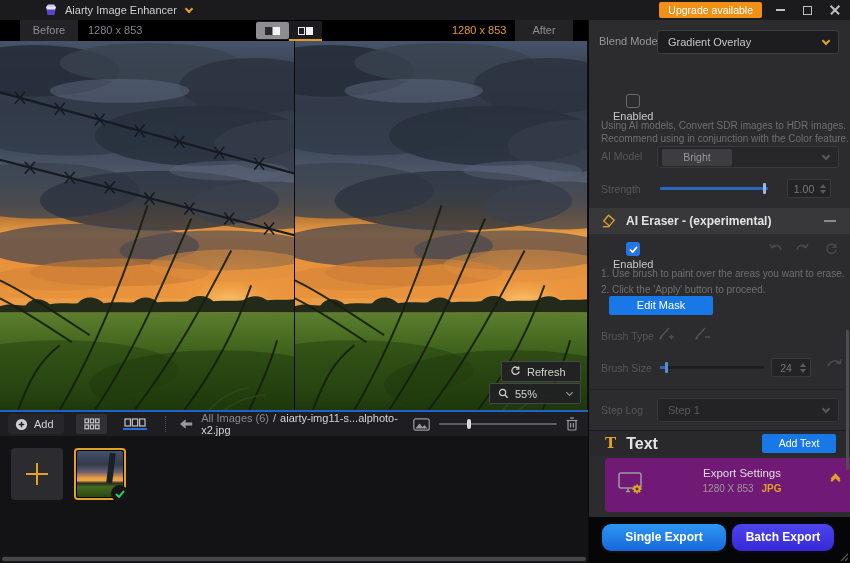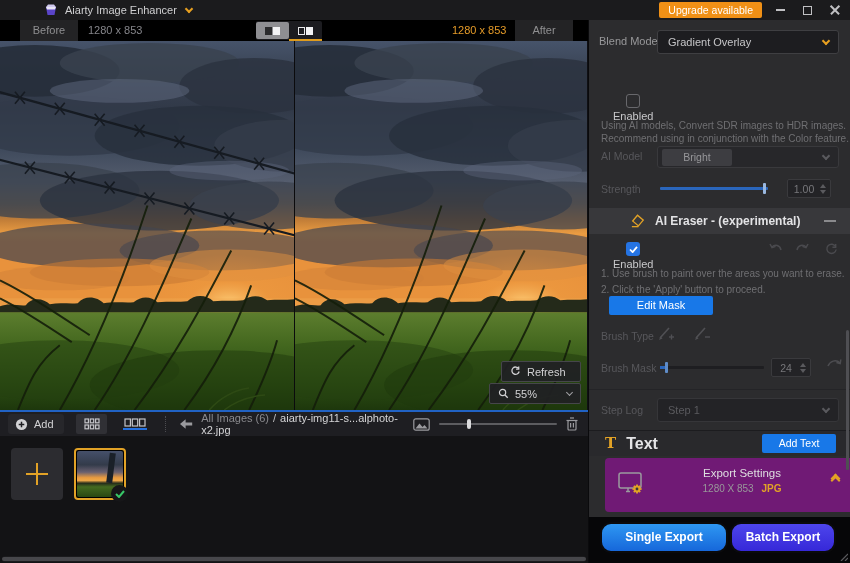--- a/index.html
+++ b/index.html
@@ -114,21 +114,21 @@
   .strength-slider { left:71px; top:97px; width:108px; }
   .strength-slider .track { background:#2a66bc; }
   .strength-slider .sthumb { left:103px; background:#9ab8e0; }
   .value-box { position:absolute; background:#232326; border:1px solid #3a3a3d; border-radius:2px; display:flex; align-items:center; }
   .vb-text { flex:1; text-align:center; font-size:10.5px; color:#77777b; }
   .spinner { display:flex; flex-direction:column; gap:2px; margin-right:4px; }
   .spin-up { width:0; height:0; border-left:3px solid transparent; border-right:3px solid transparent; border-bottom:4px solid #5a5a5e; }
   .spin-dn { width:0; height:0; border-left:3px solid transparent; border-right:3px solid transparent; border-top:4px solid #5a5a5e; }
   .strength-box { left:198px; top:93px; width:44px; height:19px; }
 
-  .eraser-header { top:188px;padding-left:29px; }
+  .eraser-header { top:188px; }
   .eraser-body { position:absolute; left:0; top:214px; width:100%; height:196px; background:#2c2c2e; }
   .history { position:absolute; top:9px; display:flex; }
   .edit-mask-btn { position:absolute; left:20px; top:62px; width:104px; height:19px; background:#1878e8; border-radius:2px; color:#fff; font-size:11px; text-align:center; line-height:19px; }
   .brush-icons { position:absolute; left:68px; top:92px; display:flex; gap:18px; }
   .bsize-slider { left:71px; top:128px; width:104px; }
   .bsize-slider .track { background:#1e1e21; }
   .bsize-slider .fill { position:absolute; left:0; top:4px; width:6px; height:3px; background:#2a66bc; }
   .bsize-slider .sthumb { left:5px; background:#5f8cc8; }
   .bsize-box { left:182px; top:124px; width:40px; height:19px; }
   .bsize-undo { position:absolute; right:8px; top:124px; }
@@ -542,21 +542,21 @@
           <path d="M2 14 L5.5 12.5 L3.5 10.5 Z" fill="#505054"></path>
           <line x1="12" y1="11" x2="17" y2="11" stroke="#505054" stroke-width="1.4"></line>
           <line x1="14.5" y1="8.5" x2="14.5" y2="13.5" stroke="#505054" stroke-width="1.4"></line>
         </svg>
         <svg width="18" height="16" viewBox="0 0 18 16">
           <line x1="3" y1="12" x2="12" y2="2" stroke="#505054" stroke-width="1.6"></line>
           <path d="M2 14 L5.5 12.5 L3.5 10.5 Z" fill="#505054"></path>
           <line x1="12" y1="11" x2="17" y2="11" stroke="#505054" stroke-width="1.4"></line>
         </svg>
       </div>
-      <span class="dis-label" style="top:128px;">Brush Mask</span>
+      <span class="dis-label" style="top:128px;">Brush Size</span>
       <div class="slider bsize-slider">
         <div class="track"></div>
         <div class="fill"></div>
         <div class="sthumb"></div>
       </div>
       <div class="value-box bsize-box">
         <span class="vb-text">24</span>
         <span class="spinner">
             <span class="spin-up"></span>
             <span class="spin-dn"></span>

